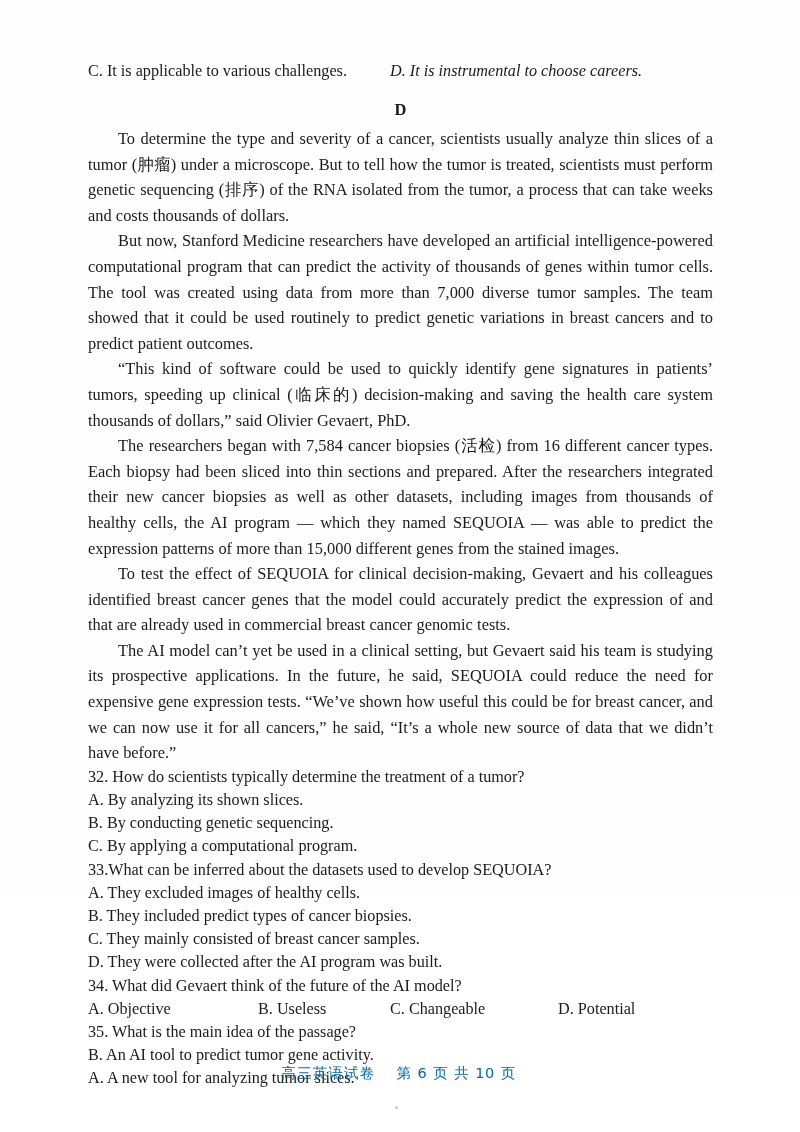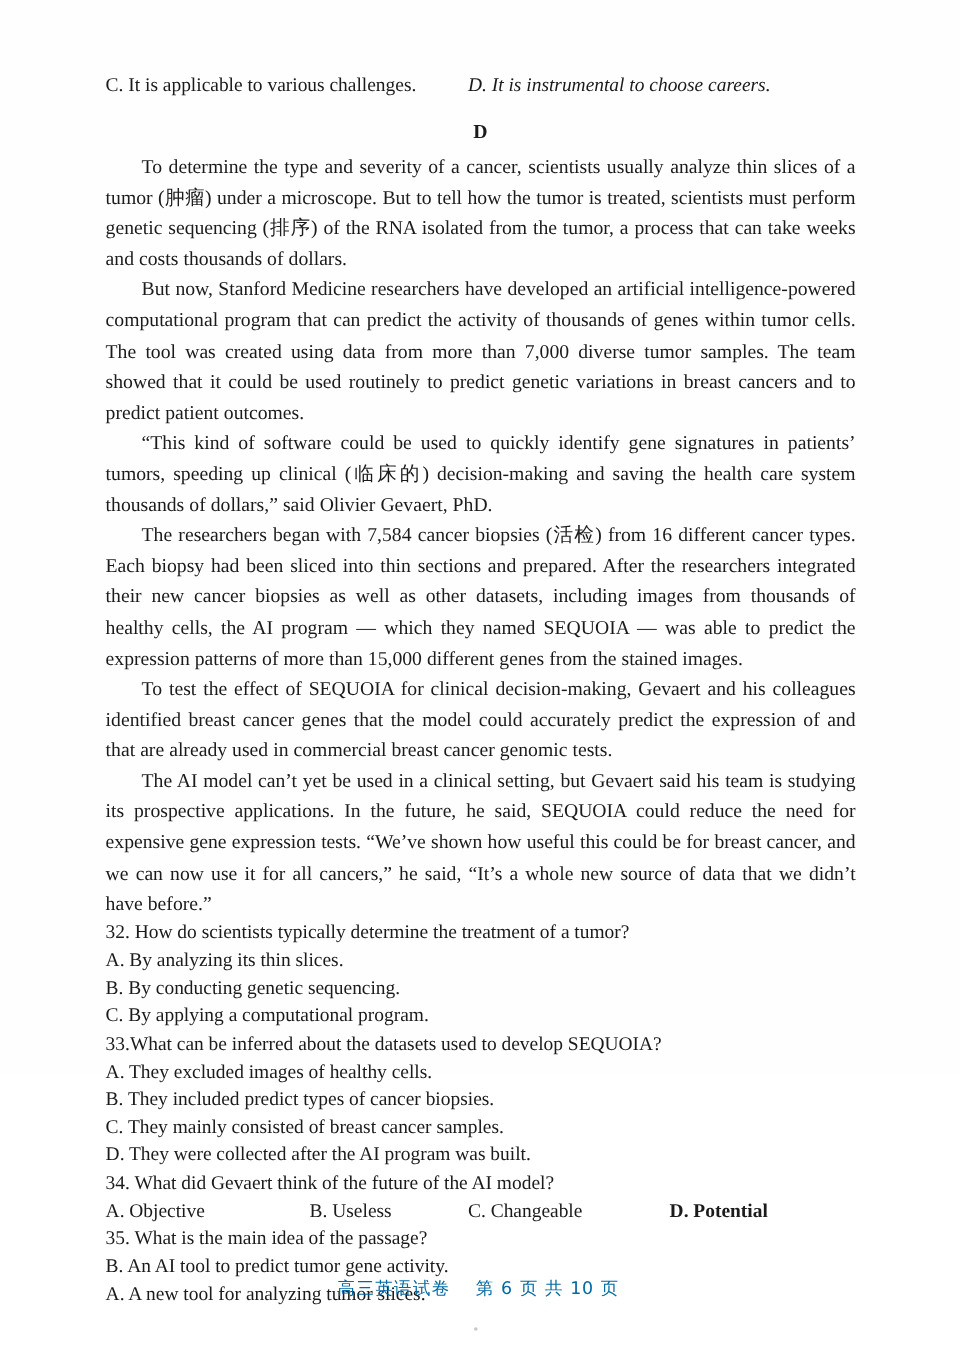--- a/index.html
+++ b/index.html
@@ -45,21 +45,21 @@
   
   .opt-row-4 {
     display: flex;
     font-size: 16.2px;
     line-height: 23px;
     margin: 0;
   }
   .opt-row-4 .c1 { width: 170px; flex: none; }
   .opt-row-4 .c2 { width: 132px; flex: none; }
   .opt-row-4 .c3 { width: 168px; flex: none; }
-  .opt-row-4 .c4 { flex: none; font-weight: bold; }
+  .opt-row-4 .c4 { flex: none; }
 
   
   .section-letter {
     text-align: center;
     font-weight: bold;
     font-size: 16.5px;
     line-height: 25px;
     margin: 14px 0 4px 0;
     letter-spacing: 0.3px;
   }
@@ -135,21 +135,21 @@
 
     <p class="para">To determine the type and severity of a cancer, scientists usually analyze thin slices of a tumor (肿瘤) under a microscope. But to tell how the tumor is treated, scientists must perform genetic sequencing (排序) of the RNA isolated from the tumor, a process that can take weeks and costs thousands of dollars.</p>
     <p class="para">But now, Stanford Medicine researchers have developed an artificial intelligence-powered computational program that can predict the activity of thousands of genes within tumor cells. The tool was created using data from more than 7,000 diverse tumor samples. The team showed that it could be used routinely to predict genetic variations in breast cancers and to predict patient outcomes.</p>
     <p class="para">“This kind of software could be used to quickly identify gene signatures in patients’ tumors, speeding up clinical (临床的) decision-making and saving the health care system thousands of dollars,” said Olivier Gevaert, PhD.</p>
     <p class="para">The researchers began with 7,584 cancer biopsies (活检) from 16 different cancer types. Each biopsy had been sliced into thin sections and prepared. After the researchers integrated their new cancer biopsies as well as other datasets, including images from thousands of healthy cells, the AI program — which they named SEQUOIA — was able to predict the expression patterns of more than 15,000 different genes from the stained images.</p>
     <p class="para">To test the effect of SEQUOIA for clinical decision-making, Gevaert and his colleagues identified breast cancer genes that the model could accurately predict the expression of and that are already used in commercial breast cancer genomic tests.</p>
     <p class="para">The AI model can’t yet be used in a clinical setting, but Gevaert said his team is studying its prospective applications. In the future, he said, SEQUOIA could reduce the need for expensive gene expression tests. “We’ve shown how useful this could be for breast cancer, and we can now use it for all cancers,” he said, “It’s a whole new source of data that we didn’t have before.”</p>
 
     <div class="q-block">
       <div class="q-stem">32. How do scientists typically determine the treatment of a tumor?</div>
-      <div class="q-opt">A. By analyzing its thin slices.</div>
+      <div class="q-opt">A. By analyzing its shown slices.</div>
       <div class="q-opt">B. By conducting genetic sequencing.</div>
       <div class="q-opt">C. By applying a computational program.</div>
     </div>
 
     <div class="q-block">
       <div class="q-stem">33.What can be inferred about the datasets used to develop SEQUOIA?</div>
       <div class="q-opt">A. They excluded images of healthy cells.</div>
       <div class="q-opt">B. They included predict types of cancer biopsies.</div>
       <div class="q-opt">C. They mainly consisted of breast cancer samples.</div>
       <div class="q-opt">D. They were collected after the AI program was built.</div>

